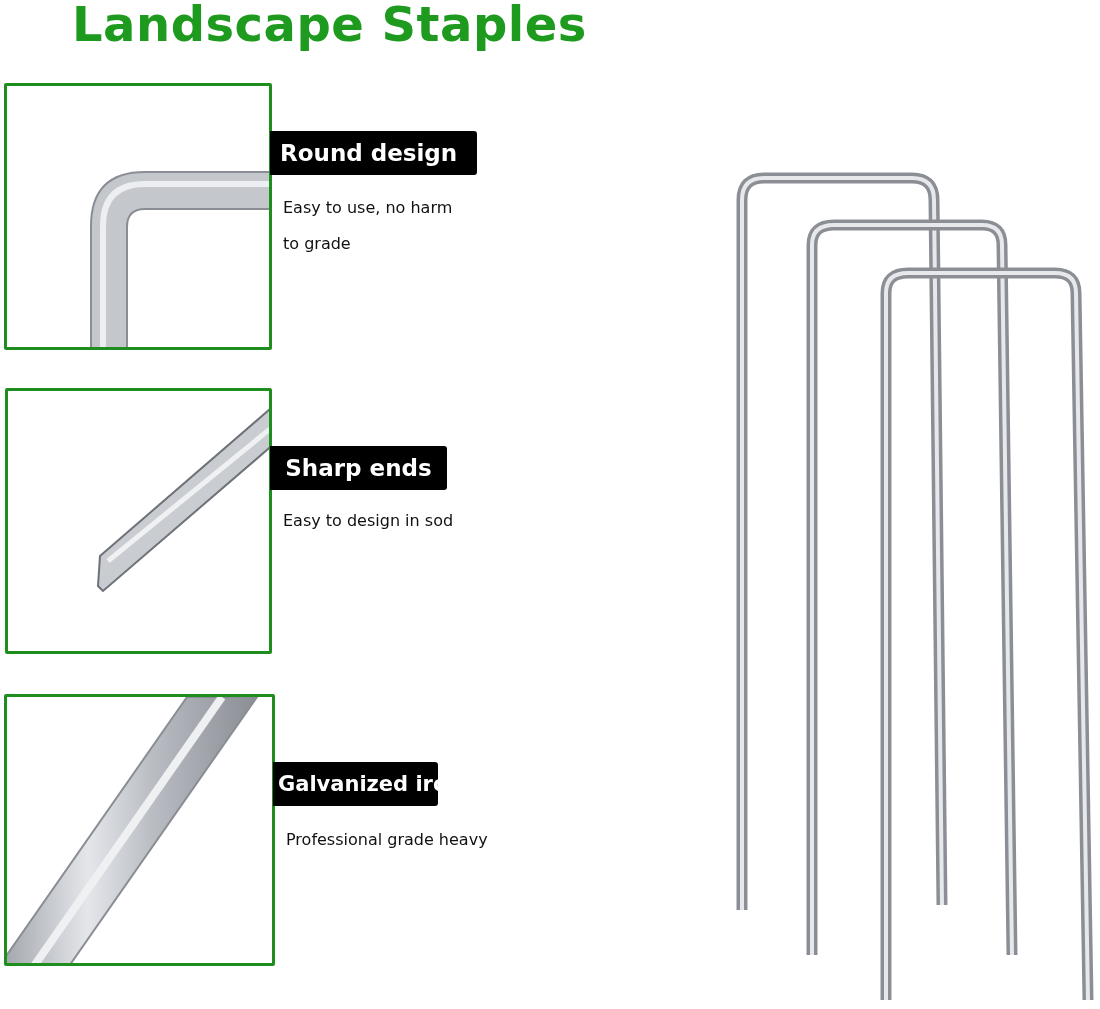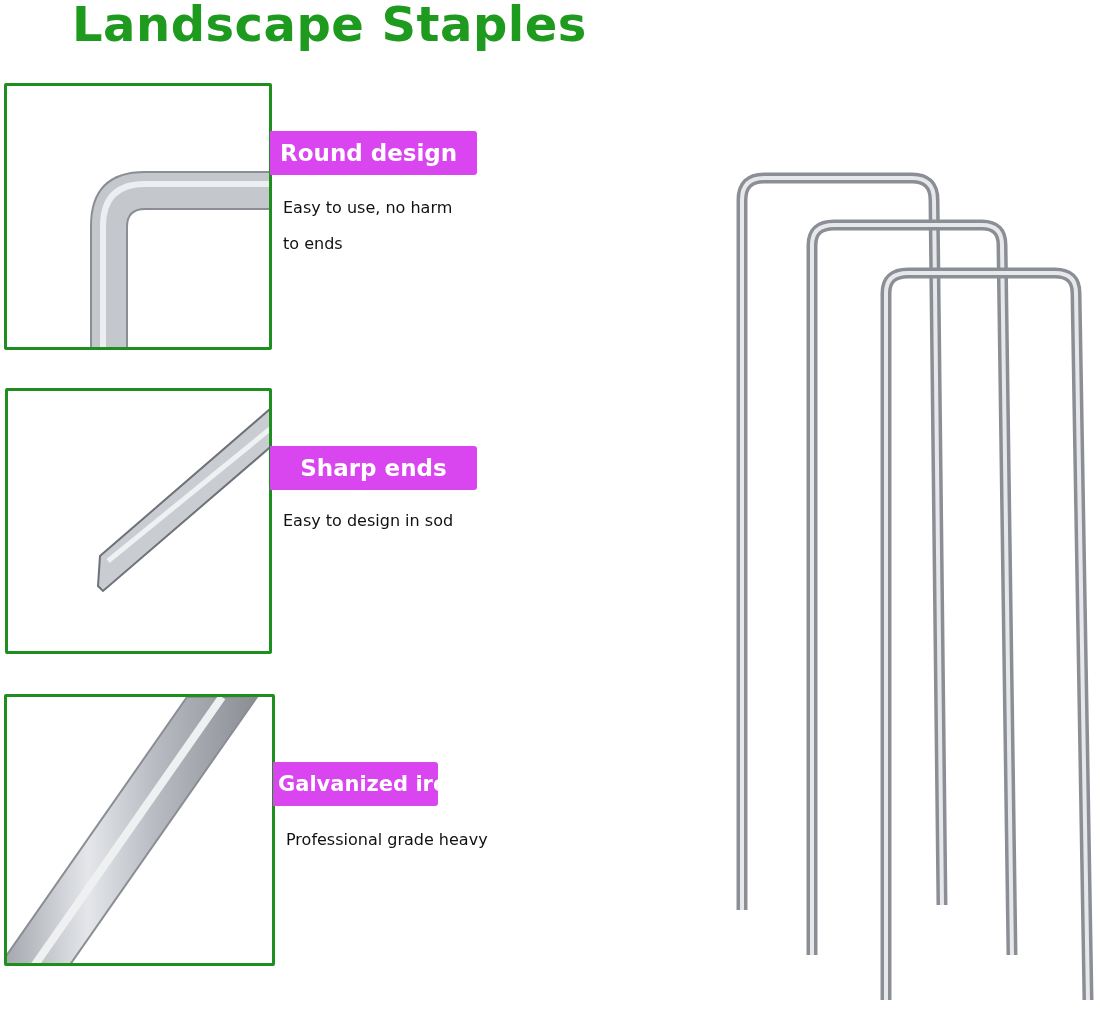--- a/index.html
+++ b/index.html
@@ -1,20 +1,20 @@
 <!DOCTYPE html>
 <html><head>
 <meta charset="utf-8">
 <style>
   * { box-sizing: border-box; margin: 0; padding: 0; }
   body { width: 1100px; height: 1009px; background: #ffffff; position: relative; overflow: hidden; font-family: "DejaVu Sans", sans-serif; }
   .title { position: absolute; left: 72px; top: -4px; font-size: 48px; font-weight: bold; color: #1e9a1e; letter-spacing: 0.5px; }
   .panel { position: absolute; border: 3px solid #1e8e1e; border-radius: 2px; background: #fff; overflow: hidden; }
   .panel svg { position: absolute; left: 0; top: 0; }
-  .badge { position: absolute; background: #d946ef; color: #fff; font-weight: bold; font-size: 23px; padding: 0 10px; height: 44px; line-height: 44px; border-radius: 0 3px 3px 0; white-space: nowrap; }
+  .badge { position: absolute; background: #000000; color: #fff; font-weight: bold; font-size: 23px; padding: 0 10px; height: 44px; line-height: 44px; border-radius: 0 3px 3px 0; white-space: nowrap; }
   .desc { position: absolute; font-size: 16px; color: #111; line-height: 36px; }
 </style>
 </head>
 <body>
 
 <div class="title">Landscape Staples</div>
 
 <div class="panel" style="left:4px;top:83px;width:268px;height:267px;">
   <svg width="268" height="267">
     <defs>
@@ -31,30 +31,30 @@
           <stop offset="1" stop-color="#8a8e94"></stop>
       </linearGradient>
     </defs>
     <path d="M84,267 L84,140 Q84,86 138,86 L268,86 L268,123 L138,123 Q120,123 120,141 L120,267 Z" fill="#c4c7cc" stroke="#8a8e94" stroke-width="2"></path>
     <path d="M96,267 L96,140 Q96,98 138,98 L268,98" fill="none" stroke="#eceef1" stroke-width="6"></path>
   </svg>
 </div>
 <div class="badge" style="left:270px;top:131px;width:207px;">Round design</div>
 <div class="desc" style="left:283px;top:190px;">
   <div>Easy to use, no harm</div>
-  <div>to ends</div>
+  <div>to grade</div>
 </div>
 
 <div class="panel" style="left:5px;top:388px;width:267px;height:266px;">
   <svg width="267" height="266">
     <path d="M262,18 L267,30 L267,52 L95,200 L90,195 L92,165 Z" fill="#c9ccd1" stroke="#6e7278" stroke-width="2"></path>
     <path d="M100,170 L262,38" stroke="#f0f1f3" stroke-width="5"></path>
   </svg>
 </div>
-<div class="badge" style="left:270px;top:446px;width:207px;text-align:center;">Sharp ends</div>
+<div class="badge" style="left:270px;top:446px;width:177px;text-align:center;">Sharp ends</div>
 <div class="desc" style="left:283px;top:503px;">
   <div>Easy to design in sod</div>
 </div>
 
 <div class="panel" style="left:4px;top:694px;width:271px;height:272px;">
   <svg width="271" height="272">
     <path d="M180,0 L250,0 L60,272 L-10,272 Z" fill="url(#mv)" stroke="#8a8e94" stroke-width="2"></path>
     <path d="M215,0 L25,272" stroke="#eef0f2" stroke-width="8"></path>
   </svg>
 </div>

